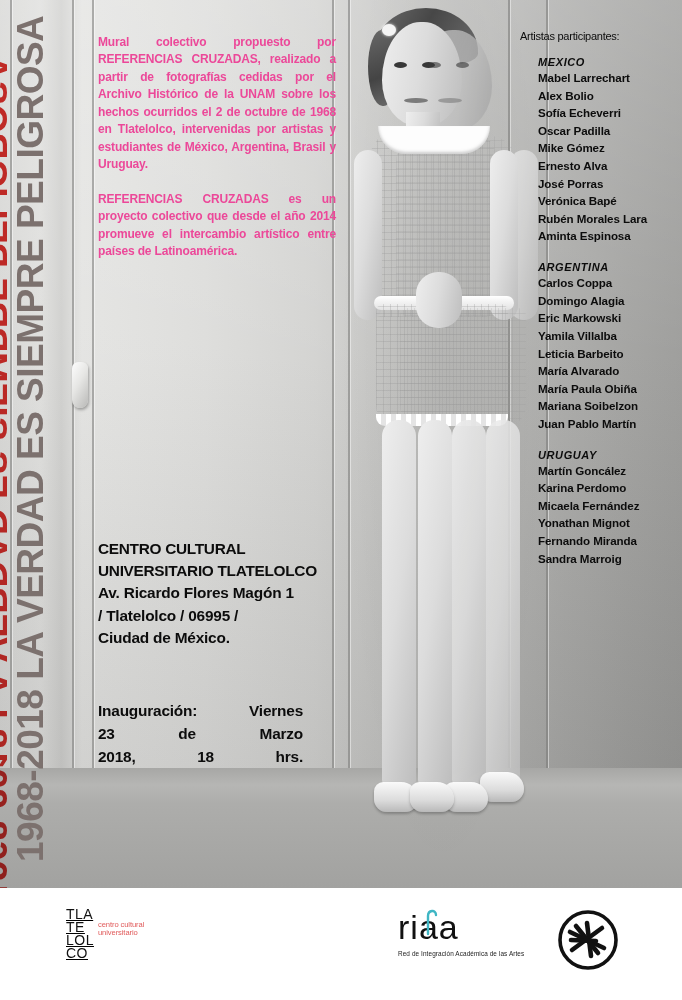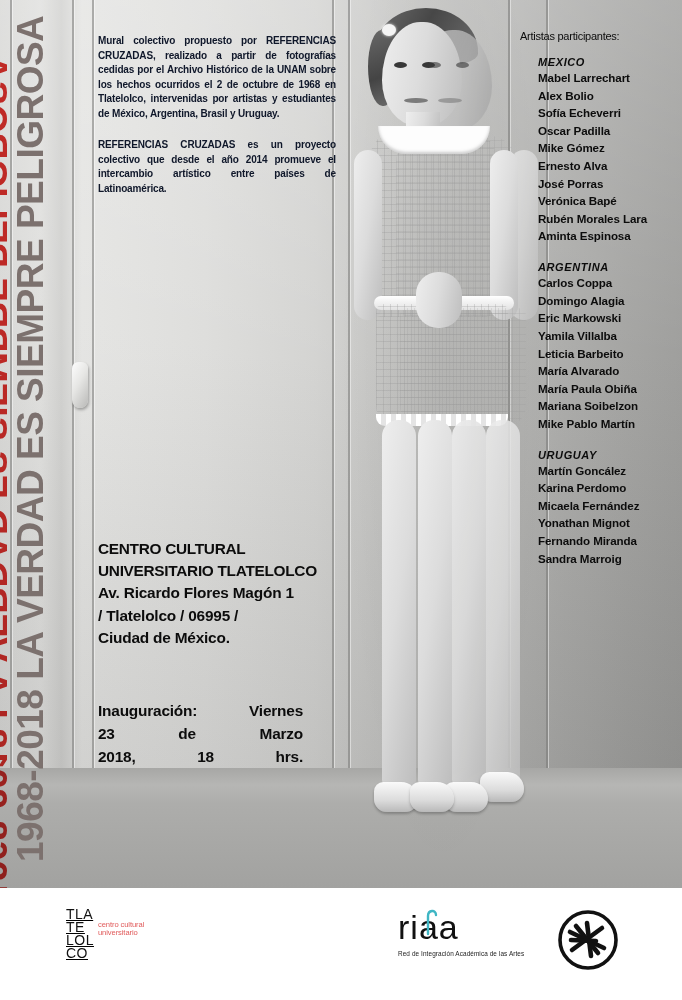--- a/index.html
+++ b/index.html
@@ -266,22 +266,22 @@
     mix-blend-mode: multiply;
     top: 39px;
   }
 
   
   .body-text {
     position: absolute;
     left: 98px;
     top: 34px;
     width: 238px;
-    color: #0f172a;
-    font-size: 10px;
+    color: #ec4899;
+    font-size: 12px;
     line-height: 1.455;
     font-weight: 700;
     text-align: justify;
     font-family: "Liberation Sans", sans-serif;
     letter-spacing: -0.15px;
   }
   .body-text p { margin: 0 0 17px 0; }
 
   .venue {
     position: absolute;
@@ -529,21 +529,21 @@
         <div class="country-block">
           <div class="country-name">ARGENTINA</div>
           <div class="artist-name">Carlos Coppa</div>
           <div class="artist-name">Domingo Alagia</div>
           <div class="artist-name">Eric Markowski</div>
           <div class="artist-name">Yamila Villalba</div>
           <div class="artist-name">Leticia  Barbeito</div>
           <div class="artist-name">María  Alvarado</div>
           <div class="artist-name">María Paula Obiña</div>
           <div class="artist-name">Mariana  Soibelzon</div>
-          <div class="artist-name">Mike  Pablo  Martín</div>
+          <div class="artist-name">Juan  Pablo  Martín</div>
         </div>
         <div class="country-block">
           <div class="country-name">URUGUAY</div>
           <div class="artist-name">Martín  Goncález</div>
           <div class="artist-name">Karina  Perdomo</div>
           <div class="artist-name">Micaela  Fernández</div>
           <div class="artist-name">Yonathan  Mignot</div>
           <div class="artist-name">Fernando Miranda</div>
           <div class="artist-name">Sandra Marroig</div>
         </div>

